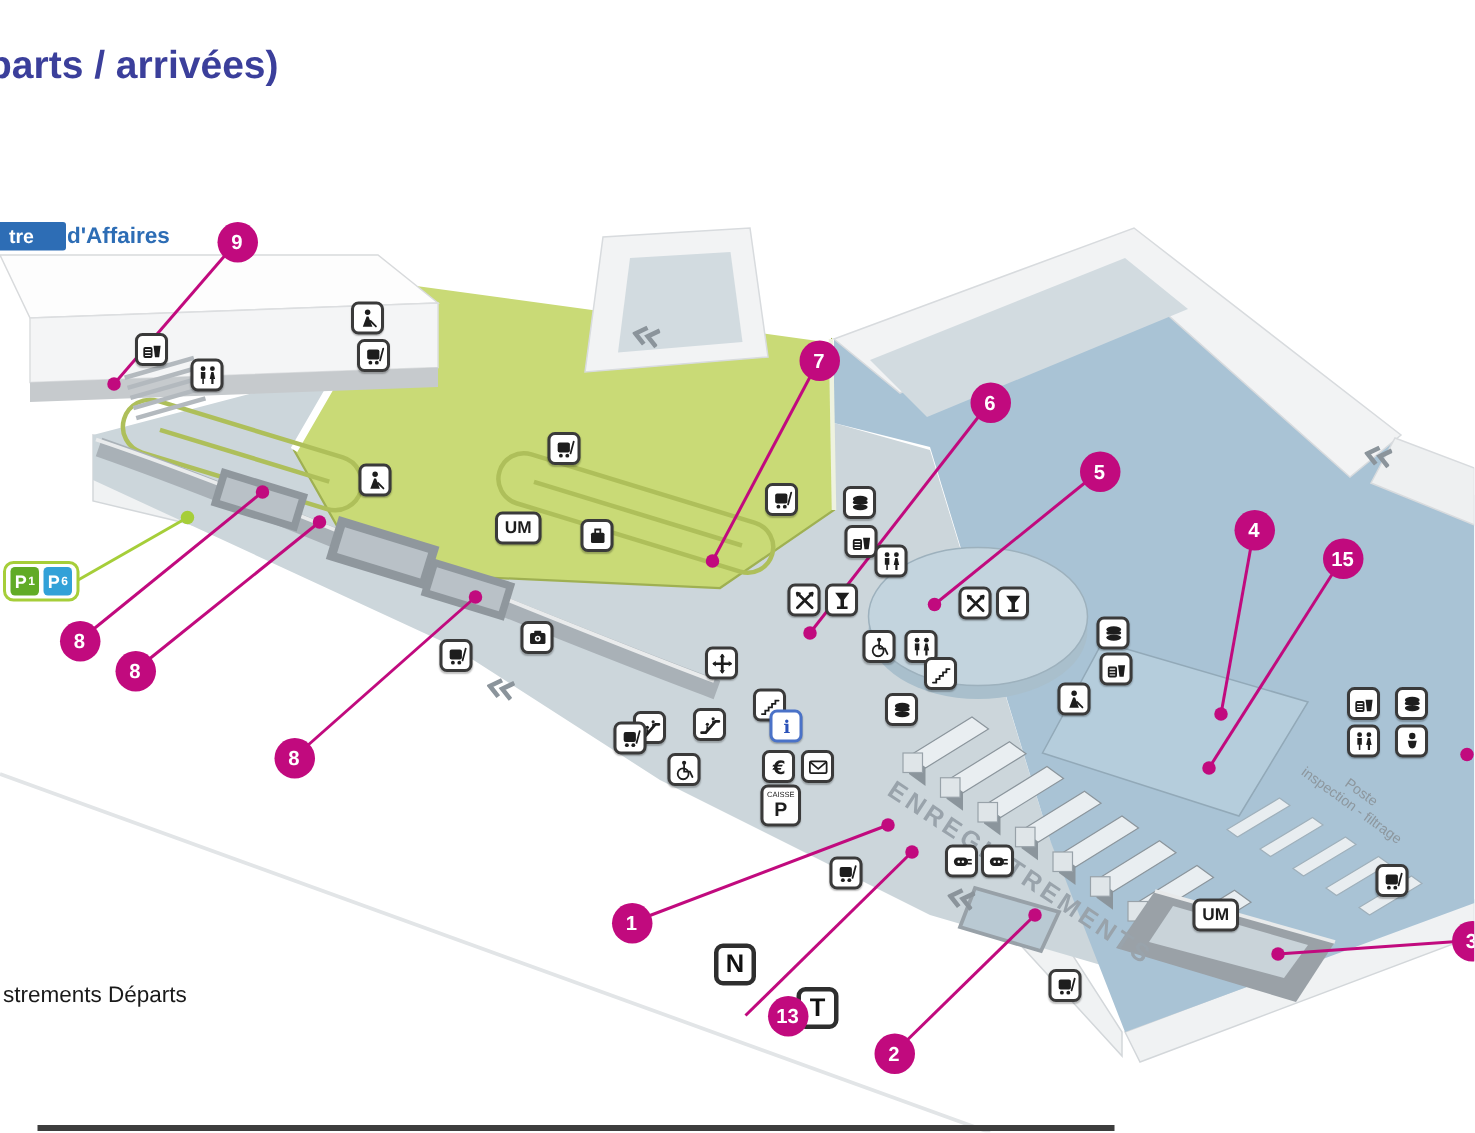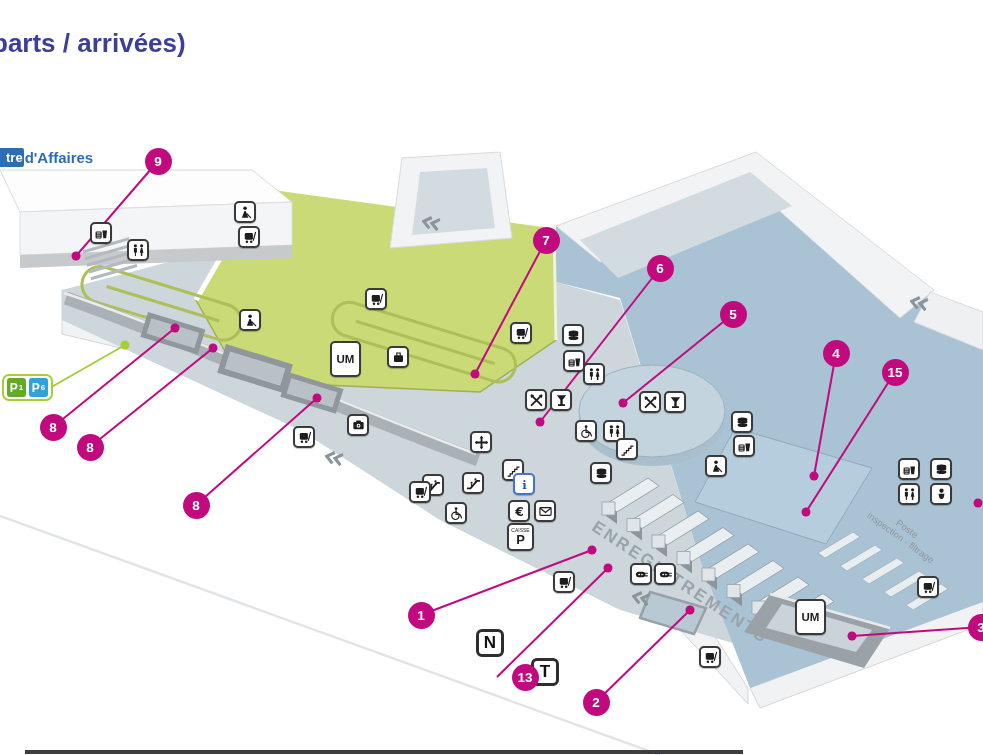--- a/index.html
+++ b/index.html
@@ -4,40 +4,40 @@
 <style>
   html,body{margin:0;padding:0;background:#fff;}
   .stage{position:relative;width:983px;height:755px;overflow:hidden;background:#fff;
          font-family:"Liberation Sans",sans-serif;}
   #map-svg{position:absolute;left:0;top:0;}
   .overlay{position:absolute;left:0;top:0;width:983px;height:755px;}
   .title{position:absolute;left:-8px;top:28px;font-size:26px;font-weight:bold;
          color:#3b3f9b;white-space:nowrap;}
   .centre{position:absolute;left:0;top:147px;display:flex;align-items:center;height:20px;}
   .centre .ca-box{background:#2d6db5;color:#fff;font-weight:bold;font-size:13px;
-         padding:2px 1px 2px 6px;border-radius:0 2px 2px 0;}
+         padding:2px 21px 2px 6px;border-radius:0 2px 2px 0;}
   .centre .ca-text{color:#2d6db5;font-weight:bold;font-size:15px;margin-left:1px;}
   .legend{position:absolute;left:2px;top:651px;color:#1a1a1a;font-size:15px;line-height:26px;}
   .enr{position:absolute;left:599px;top:517px;color:#99a3ab;font-weight:bold;font-size:17px;
        letter-spacing:2.5px;transform:rotate(33.5deg);transform-origin:left top;white-space:nowrap;}
   .poste{position:absolute;left:838px;top:522px;width:132px;text-align:center;color:#8d979e;
        font-size:9.5px;line-height:11px;transform:rotate(36deg);}
   .pbadge{position:absolute;left:2px;top:374px;background:#fff;border:2px solid #a6ce39;
        border-radius:7px;padding:2px 3px;display:flex;gap:3px;}
   .pcell{width:19px;height:19px;border-radius:3px;color:#fff;font-weight:bold;font-size:12px;
        display:flex;align-items:center;justify-content:center;}
   .pcell sub{font-size:8px;margin-left:1px;}
   .ic{position:absolute;width:22px;height:22px;margin:-11px 0 0 -11px;background:#fff;
       border:2px solid #3a3a3a;border-radius:5px;box-sizing:border-box;display:flex;
       align-items:center;justify-content:center;box-shadow:0 1px 1px rgba(0,0,0,.25);}
   .ic svg{width:15px;height:15px;fill:#1d1d1d;}
   .ic svg .s{stroke:#1d1d1d;stroke-width:1.1;fill:none;stroke-linecap:round;}
   .ic svg .s2{stroke:#1d1d1d;stroke-width:1.7;fill:none;stroke-linecap:round;}
   .ic.t-info{border-color:#4a72c8;}
-  .ic.t-um{width:31px;height:36px;margin:-11px 0 0 -15px;font-weight:bold;font-size:11.5px;color:#1d1d1d;}
+  .ic.t-um{width:31px;height:22px;margin:-11px 0 0 -15px;font-weight:bold;font-size:11.5px;color:#1d1d1d;}
   .ic.t-caisse{width:27px;height:28px;margin:-14px 0 0 -13px;flex-direction:column;line-height:1;}
   .ic.t-caisse .cz{font-size:5px;letter-spacing:0;color:#1d1d1d;}
   .ic.t-caisse .cp{font-size:13px;font-weight:bold;color:#1d1d1d;}
   .lbox{position:absolute;width:28px;height:28px;margin:-14px 0 0 -14px;background:#fff;
       border:3px solid #2e2e2e;border-radius:6px;box-sizing:border-box;display:flex;
       align-items:center;justify-content:center;font-weight:bold;font-size:17px;color:#111;}
   .mk{position:absolute;width:27px;height:27px;margin:-13.5px 0 0 -13.5px;border-radius:50%;
       background:#c10a7e;color:#fff;font-weight:bold;font-size:13.5px;display:flex;
       align-items:center;justify-content:center;}
   .chev{position:absolute;margin:-8px 0 0 -8px;}
@@ -210,20 +210,21 @@
     </div>
 
     <div class="enr">ENREGISTREMENTS</div>
 
     <div class="poste">
       <div>Poste</div>
       <div>inspection - filtrage</div>
     </div>
 
     <div class="legend">
+      <div>strements Départs</div>
     </div>
 
     <div class="pbadge" id="pbadge">
         <div class="pcell" style="background: rgb(97, 171, 38);">P<sub>1</sub></div>
         <div class="pcell" style="background: rgb(50, 161, 216);">P<sub>6</sub></div>
       </div>
 
     <div id="icons-layer">
         <div class="ic t-bar" style="left: 101px; top: 233px;">
           <svg viewBox="0 0 14 14">

